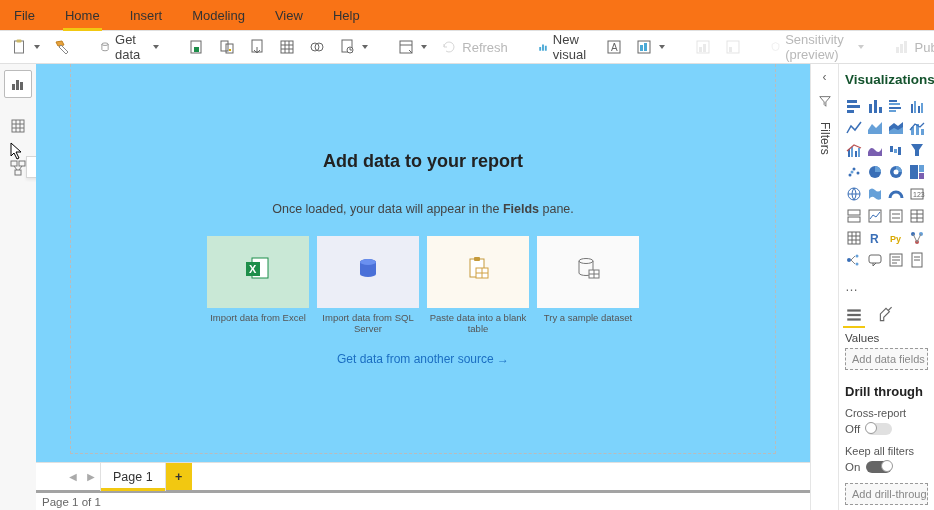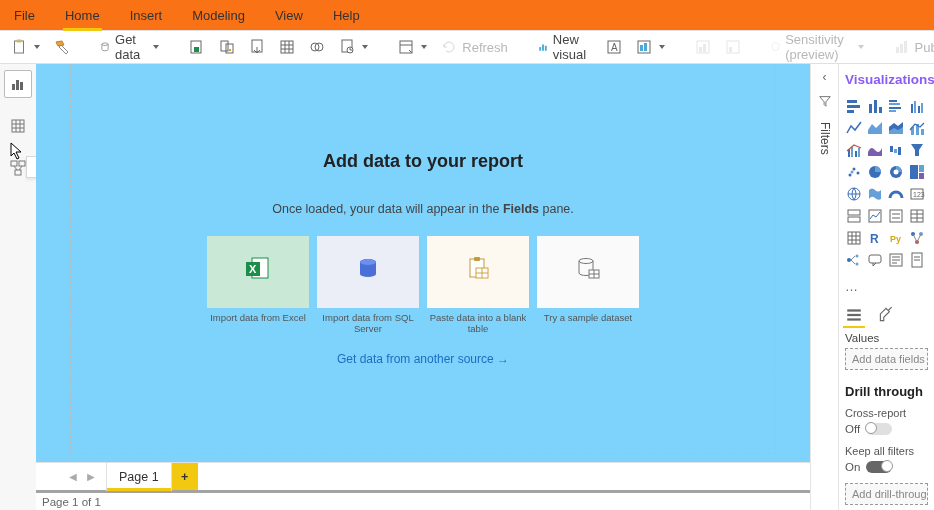--- a/index.html
+++ b/index.html
@@ -46,35 +46,35 @@
     .card.excel { background: #c9e8d6; }
     .card.sql { background: #eceef7; }
     .card.paste { background: #fdf9f0; }
     .card.sample { background: #fafafa; }
 
     .another-source { margin-top: 18px; font-size: 12px; color: #1b6ec2; cursor: pointer; }
 
     
     .pagebar { height: 28px; display: flex; align-items: center; border-top: 1px solid #e0e0e0; background: #fff; padding-left: 28px; font-size: 12.5px; }
     .pagebar .nav-btn { width: 18px; text-align: center; color: #aaa; cursor: pointer; }
-    .page-tab { height: 28px; display: flex; align-items: center; padding: 0 12px; border-left: 1px solid #e0e0e0; border-right: 1px solid #e0e0e0; position: relative; cursor: pointer; margin-left: 6px; }
+    .page-tab { height: 28px; display: flex; align-items: center; padding: 0 12px; border-left: 1px solid #e0e0e0; border-right: 1px solid #e0e0e0; position: relative; cursor: pointer; }
     .page-tab.active::after { content: ""; position: absolute; left: 0; right: 0; bottom: 0; height: 3px; background: #f2c811; }
     .add-page { width: 26px; height: 28px; background: #f2c811; display: flex; align-items: center; justify-content: center; color: #333; font-weight: bold; cursor: pointer; }
 
     
     .statusbar { height: 20px; border-top: 3px solid #a3a3a3; font-size: 11.5px; color: #666; display: flex; align-items: center; padding-left: 6px; }
 
     
     .filters-collapsed { width: 28px; border-left: 1px solid #e5e5e5; background: #fff; display: flex; flex-direction: column; align-items: center; padding-top: 6px; gap: 10px; }
     .filters-collapsed .chev { font-size: 12px; color: #666; cursor: pointer; }
     .filters-label { writing-mode: vertical-rl; font-size: 12px; color: #444; margin-top: 4px; }
 
     
     .vispane { width: 96px; border-left: 1px solid #e5e5e5; padding: 8px 6px; overflow: hidden; font-size: 12px; }
-    .vispane-title { font-size: 13.5px; font-weight: 600; color: #8b5cf6; margin-bottom: 10px; white-space: nowrap; }
+    .vispane-title { font-size: 13.5px; font-weight: 600; color: #14532d; margin-bottom: 10px; white-space: nowrap; }
     .vis-grid { display: grid; grid-template-columns: repeat(4, 18px); gap: 4px 3px; margin-bottom: 10px; }
     .vis-cell { width: 18px; height: 18px; display: flex; align-items: center; justify-content: center; cursor: pointer; }
     .vis-cell svg { width: 16px; height: 16px; }
     .ellipsis { font-size: 13px; color: #666; cursor: pointer; letter-spacing: 2px; }
 
     .field-section { margin-top: 12px; }
     .field-icons { display: flex; gap: 14px; margin-bottom: 8px; }
     .field-icons .fld-ico { width: 18px; height: 18px; cursor: pointer; position: relative; }
     .field-icons .fld-ico.active::after { content:""; position:absolute; left:-2px; right:-2px; bottom:-4px; height:2px; background:#f2c811; }
     .values-label { font-size: 11.5px; color: #444; margin-bottom: 4px; }

